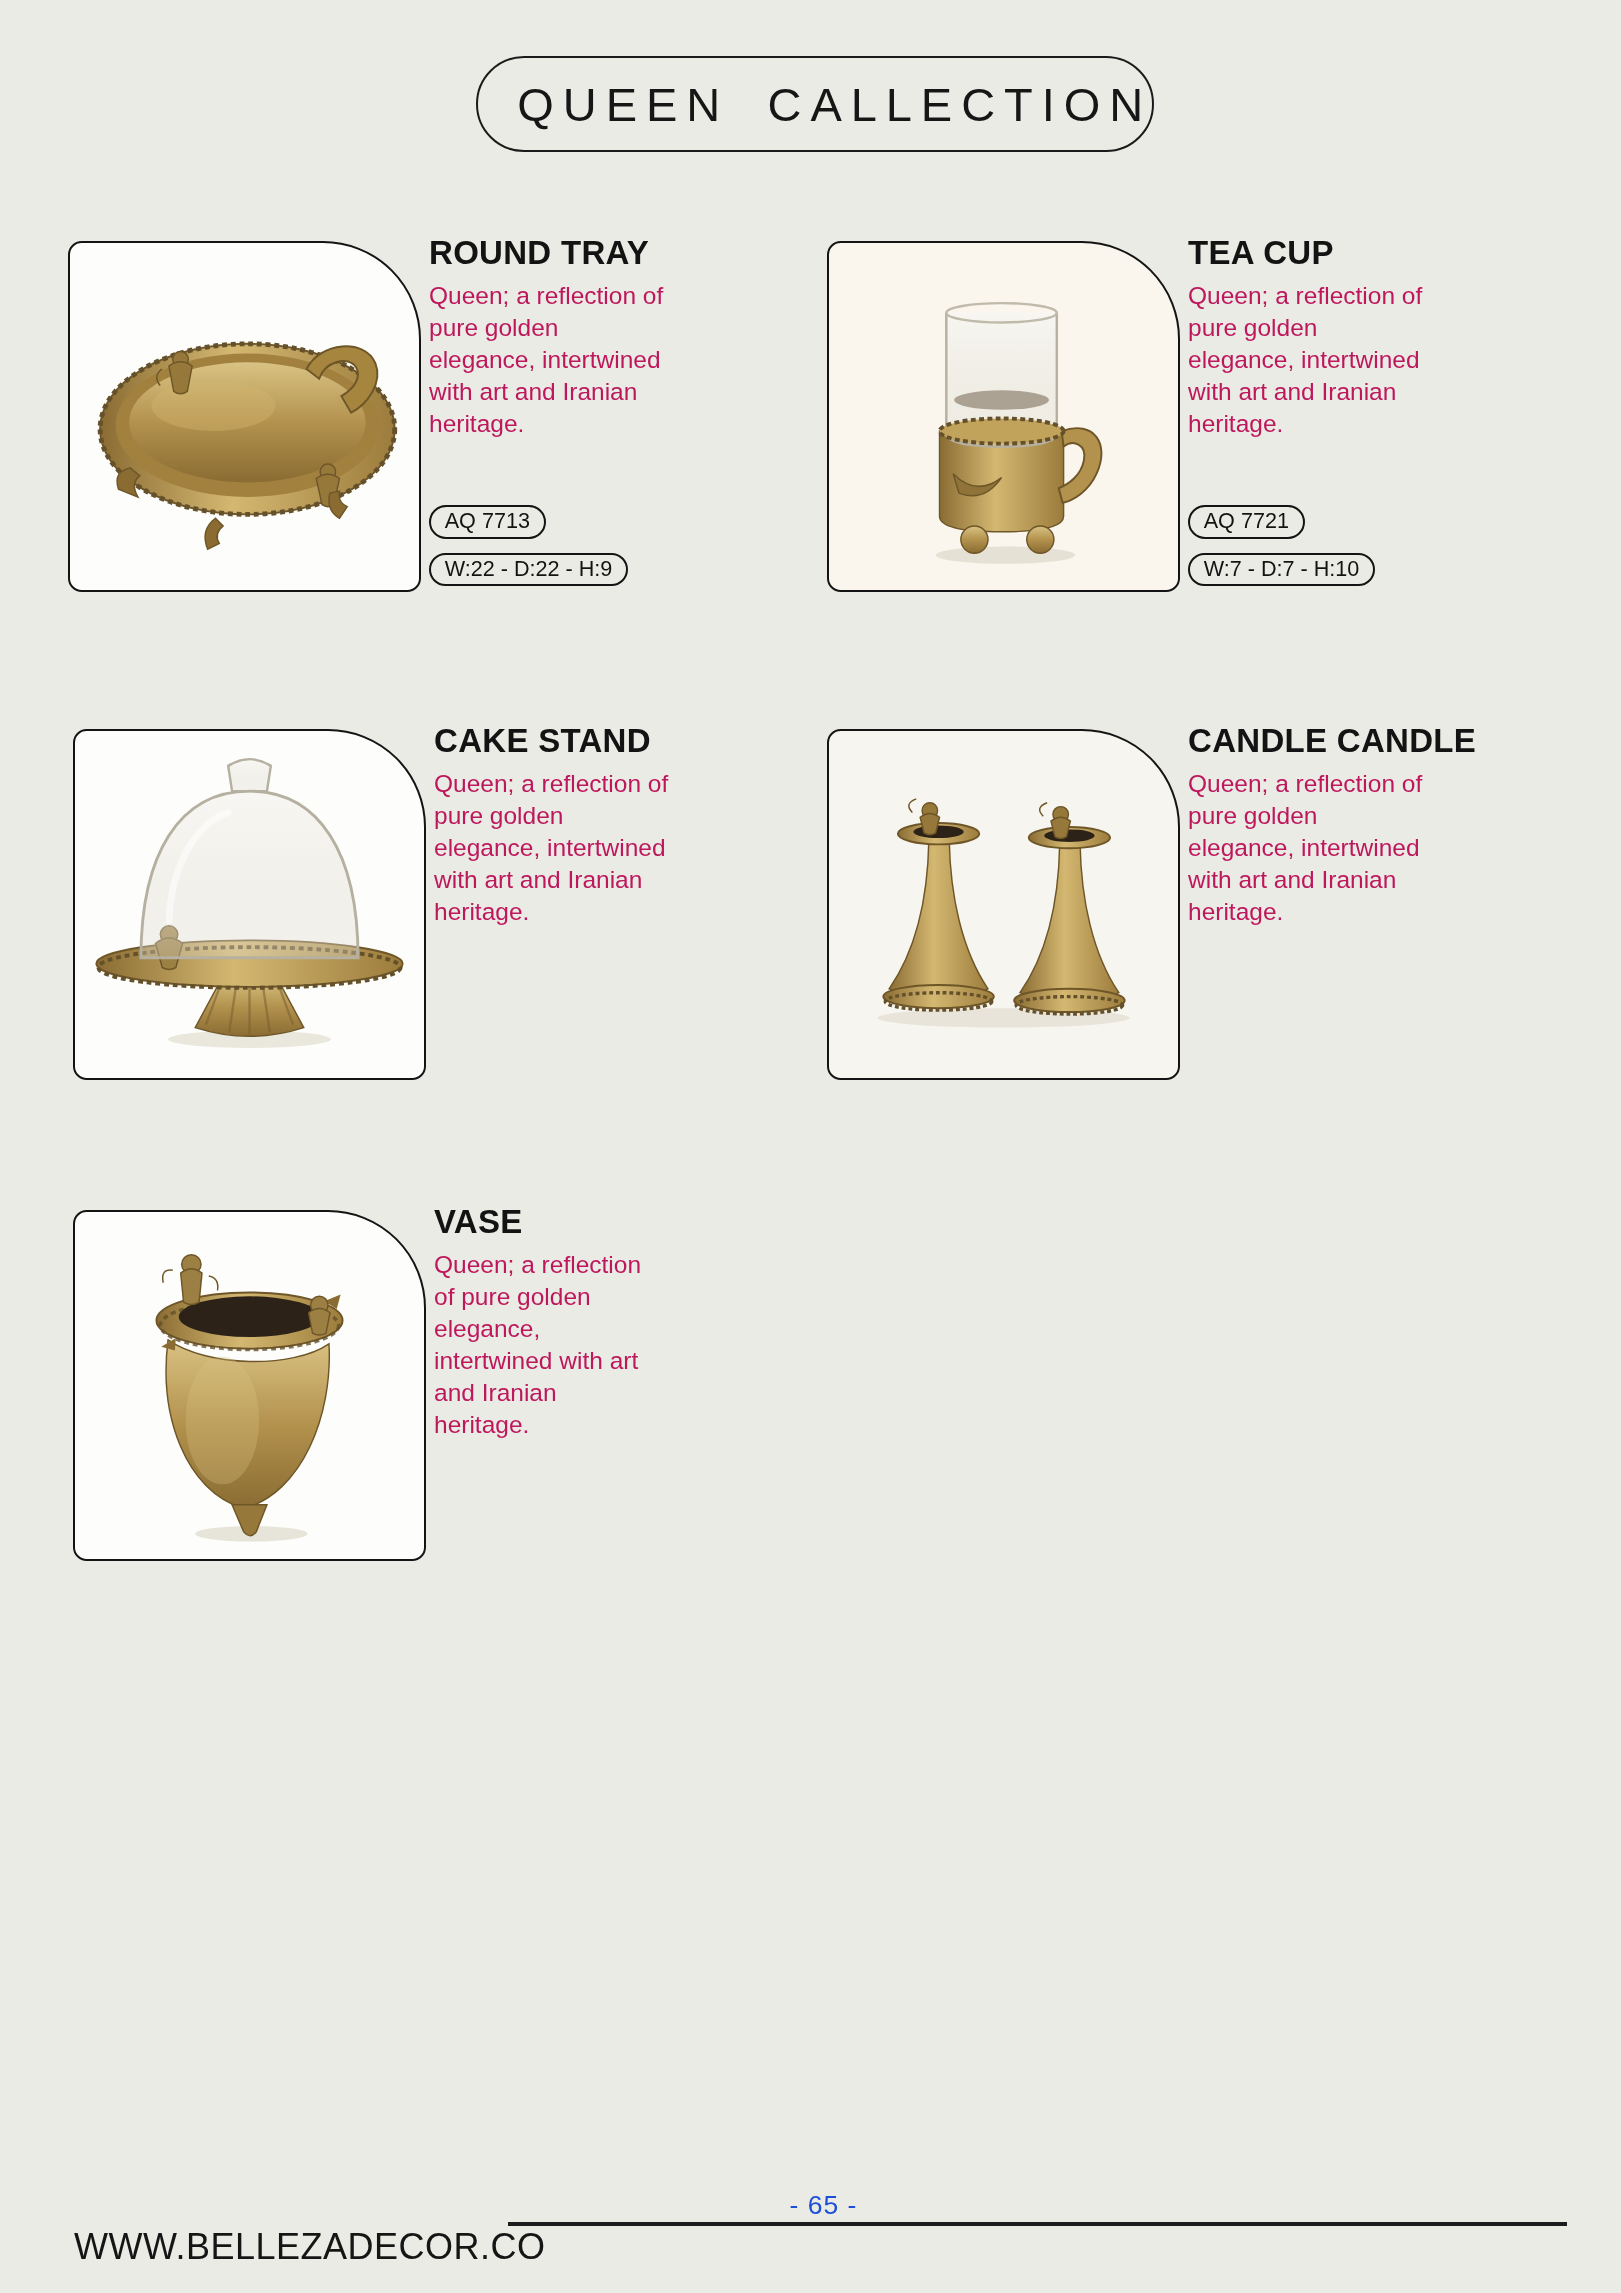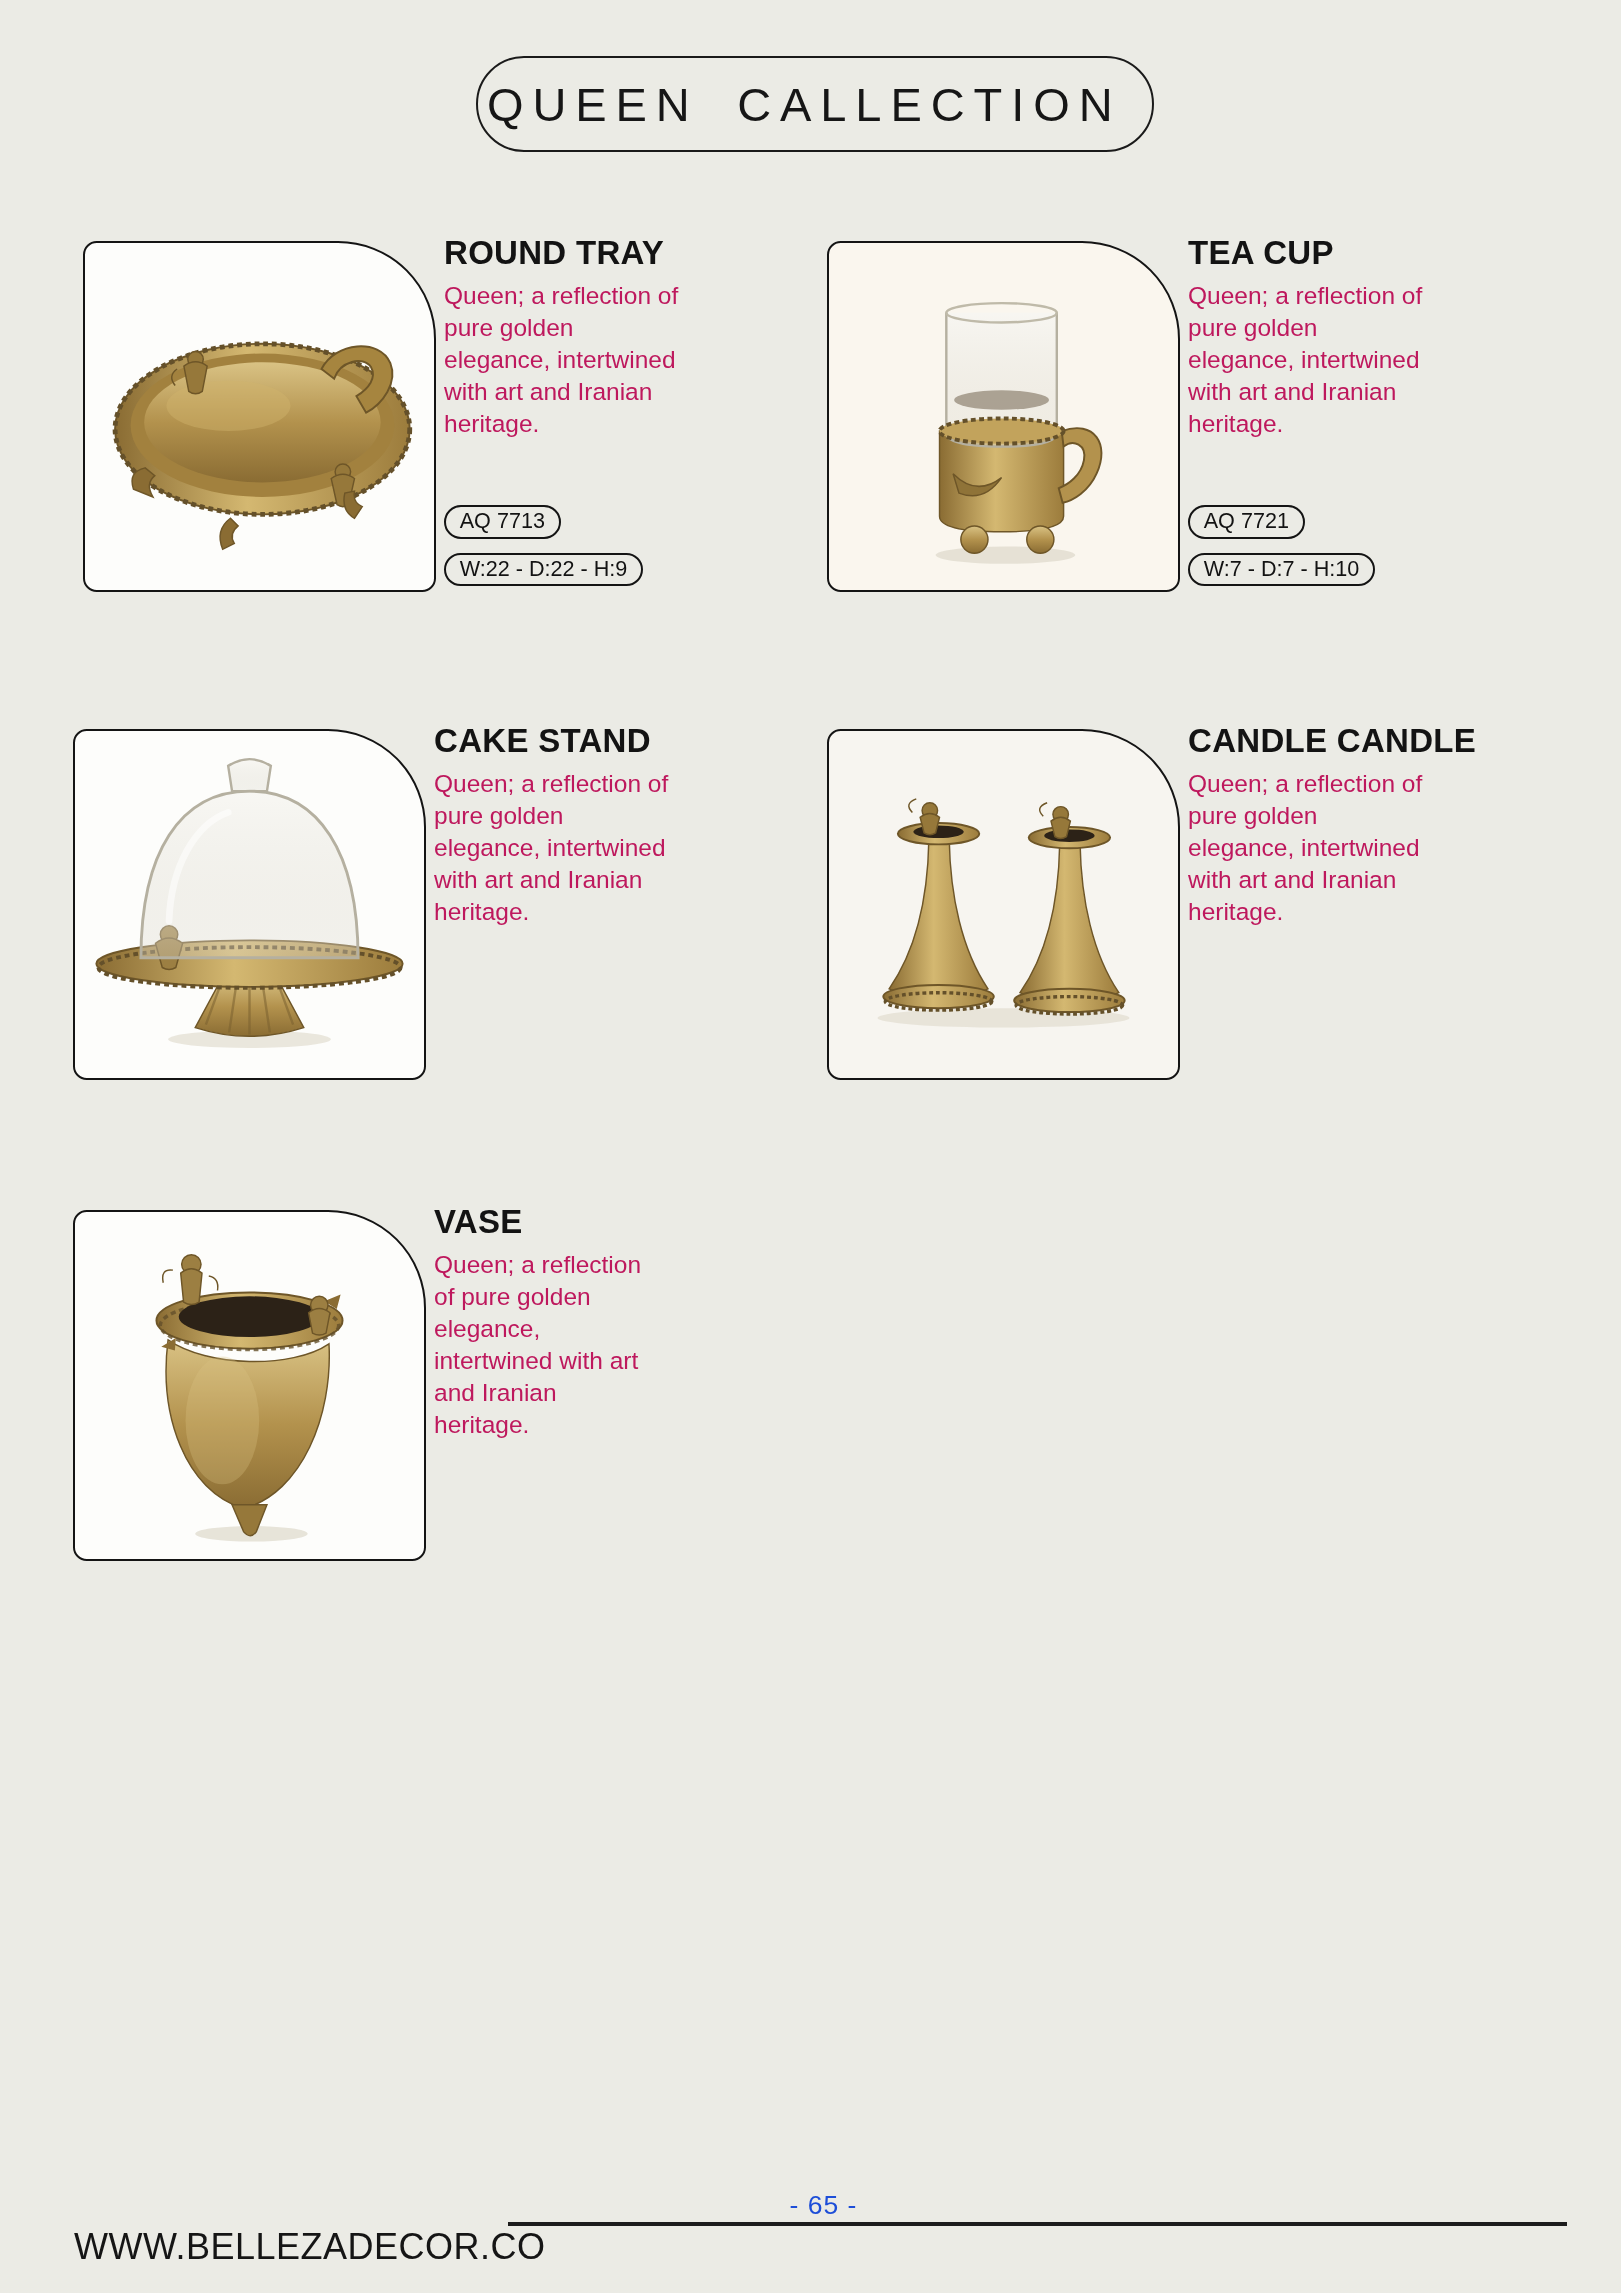--- a/index.html
+++ b/index.html
@@ -6,30 +6,30 @@
   .page {
     position:relative; width:1621px; height:2294px;
     background:#ebebe5; overflow:hidden;
     font-family:"Liberation Sans", sans-serif; color:#171717;
   }
 
   
   .title-pill {
     position:absolute; left:476px; top:56px; width:678px; height:96px;
     box-sizing:border-box; border:2.9px solid #1a1a1a; border-radius:48px;
-    display:flex; align-items:center; justify-content:flex-start;
+    display:flex; align-items:center; justify-content:flex-end;
   }
   .title-pill span {
     font-size:47px; font-weight:500; letter-spacing:0.19em; word-spacing:0.35em;
     text-indent:0.19em; white-space:nowrap; color:#161616;
   }
 
   
   .card { position:absolute; width:637px; height:351px; }
-  .card.c1 { left:83px;  top:241px;padding-left:16px; }
+  .card.c1 { left:68px;  top:241px;padding-left:16px; }
   .card.c2 { left:827px; top:241px; }
   .card.c3 { left:73px;  top:729px; }
   .card.c4 { left:827px; top:729px; }
   .card.c5 { left:73px;  top:1210px; }
 
   .imgbox {
     position:absolute; left:0; top:0; width:353px; height:351px;
     box-sizing:border-box; border:2.9px solid #141414;
     border-radius:13.7px 98px 13.7px 13.7px;
     background:#fdfdfb; overflow:hidden;

